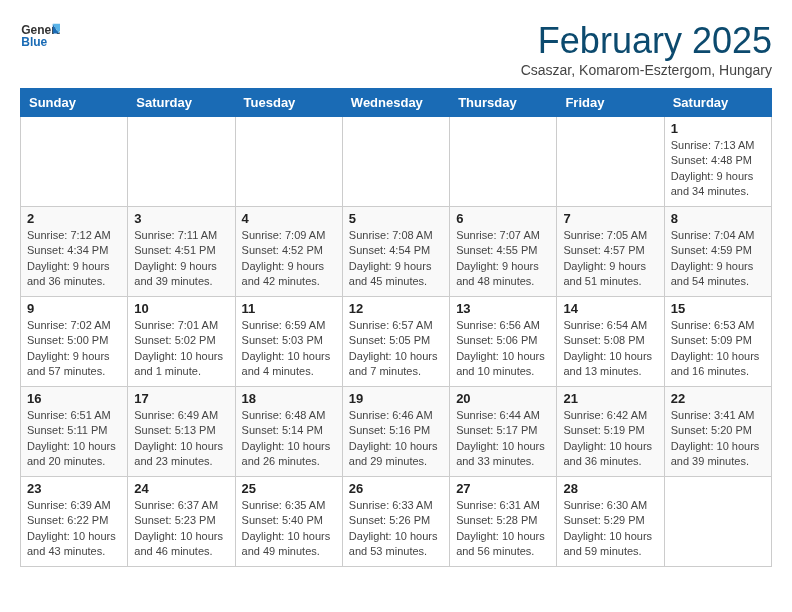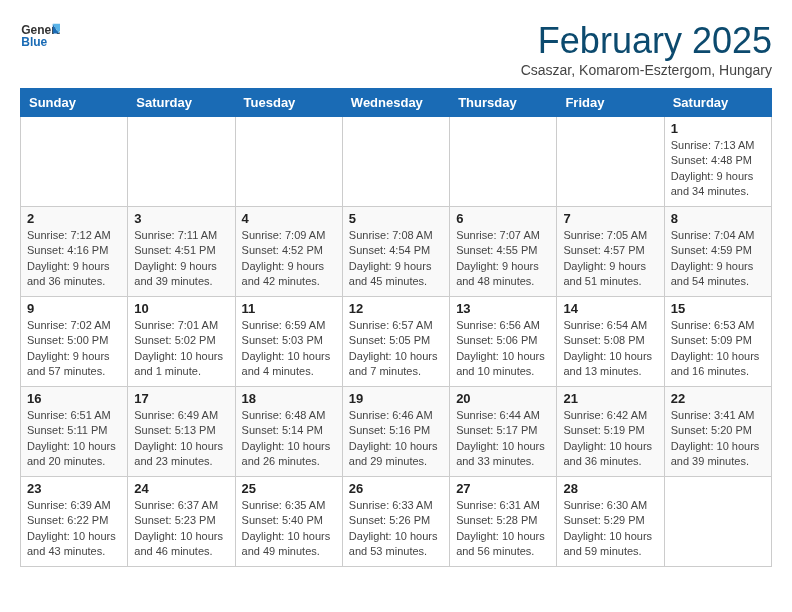--- a/index.html
+++ b/index.html
@@ -131,21 +131,21 @@
           <span class="day-number">1</span>
           <div class="day-info">Sunrise: 7:13 AM
 Sunset: 4:48 PM
 Daylight: 9 hours and 34 minutes.</div>
         </td>
       </tr>
       <tr class="week-row">
         <td>
           <span class="day-number">2</span>
           <div class="day-info">Sunrise: 7:12 AM
-Sunset: 4:16 PM
+Sunset: 4:34 PM
 Daylight: 9 hours and 36 minutes.</div>
         </td>
         <td>
           <span class="day-number">3</span>
           <div class="day-info">Sunrise: 7:11 AM
 Sunset: 4:51 PM
 Daylight: 9 hours and 39 minutes.</div>
         </td>
         <td>
           <span class="day-number">4</span>

